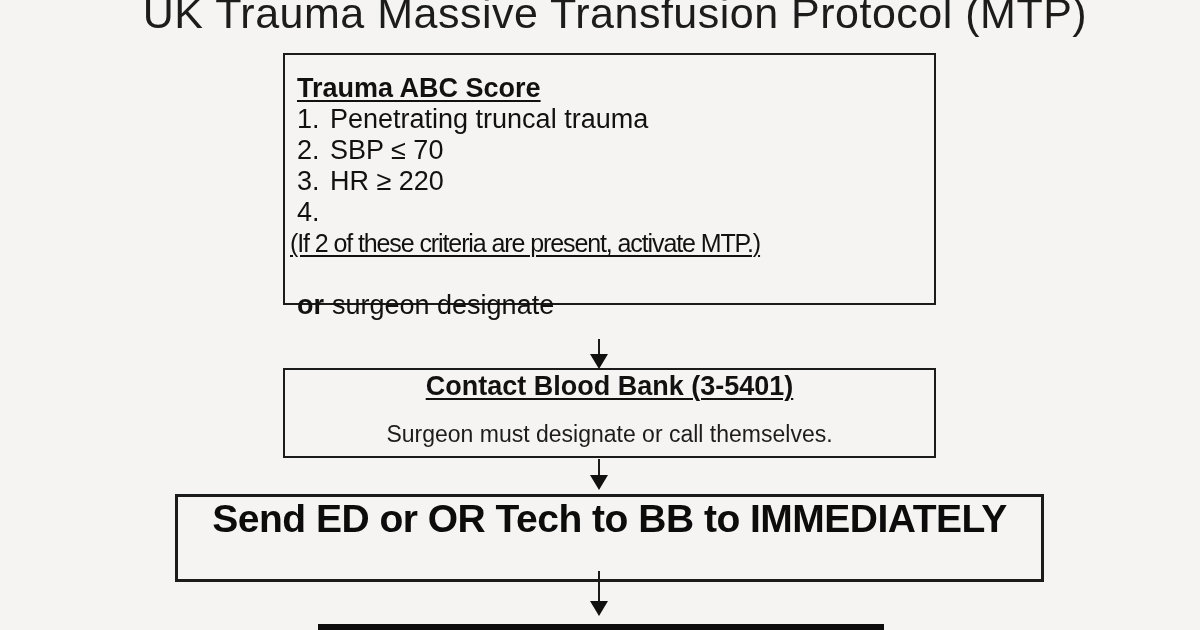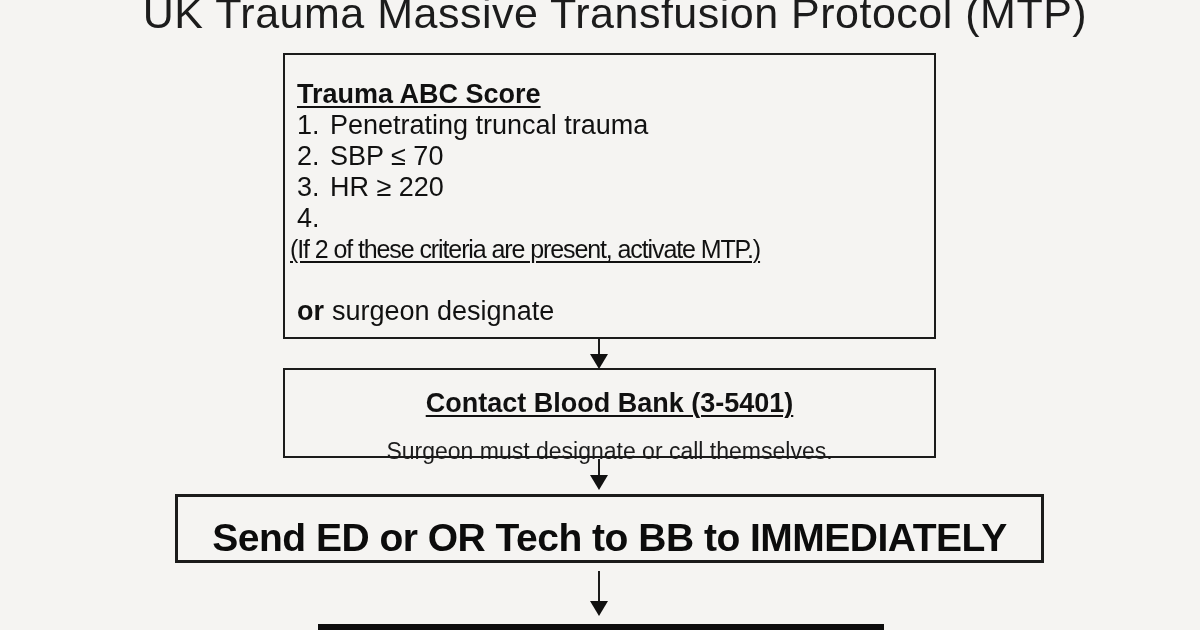--- a/index.html
+++ b/index.html
@@ -34,22 +34,22 @@
     position: absolute;
     background: #f5f4f2;
     border: 2px solid #1b1b1b;
     box-sizing: border-box;
   }
   
   .trauma-box {
     left: 283px;
     top: 53px;
     width: 653px;
-    height: 286px;
-    padding: 24px 12px;
+    height: 252px;
+    padding: 18px 12px;
     font-size: 27px;
     line-height: 31px;
   }
   .trauma-heading {
     font-weight: 700;
     text-decoration: underline;
     text-decoration-thickness: 2px;
     text-underline-offset: 3px;
   }
   .trauma-item {
@@ -81,45 +81,45 @@
   .or-line .or-text {
     margin-left: 8px;
   }
   
   .contact-box {
     left: 283px;
     top: 368px;
     width: 653px;
     height: 90px;
     text-align: center;
-    padding-top: 17px;
+    padding-top: 0;
   }
   .contact-heading {
     font-size: 27px;
     line-height: 32px;
     font-weight: 700;
     text-decoration: underline;
     text-decoration-thickness: 2px;
     text-underline-offset: 3px;
   }
   .contact-subtext {
     margin-top: 19px;
     font-size: 23px;
     line-height: 27px;
     color: #1c1c1c;
   }
   
   .send-box {
     left: 175px;
     top: 494px;
     width: 869px;
-    height: 69px;
+    height: 88px;
     border-width: 3px;
     display: flex;
-    align-items: flex-end;
+    align-items: flex-start;
     justify-content: center;
   }
   .send-label {
     font-size: 39px;
     font-weight: 700;
     letter-spacing: -0.5px;
     white-space: nowrap;
     color: #0c0c0c;
   }
   

